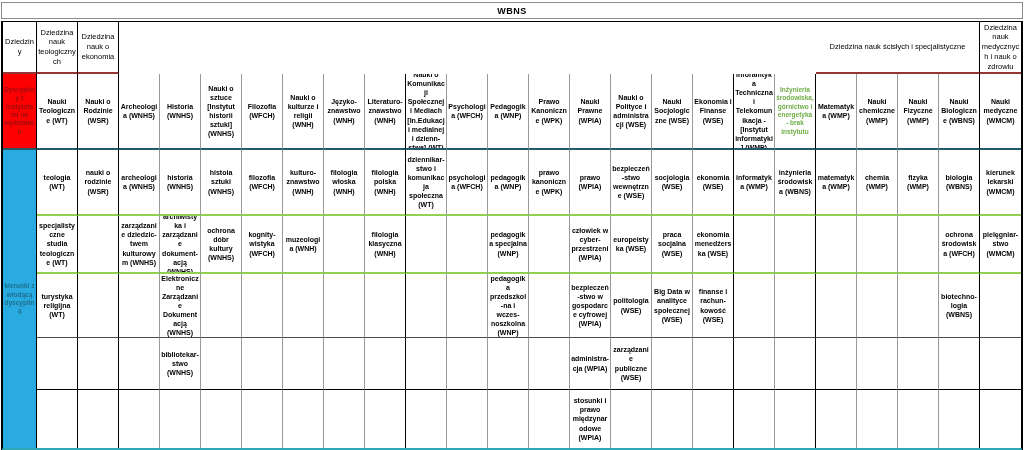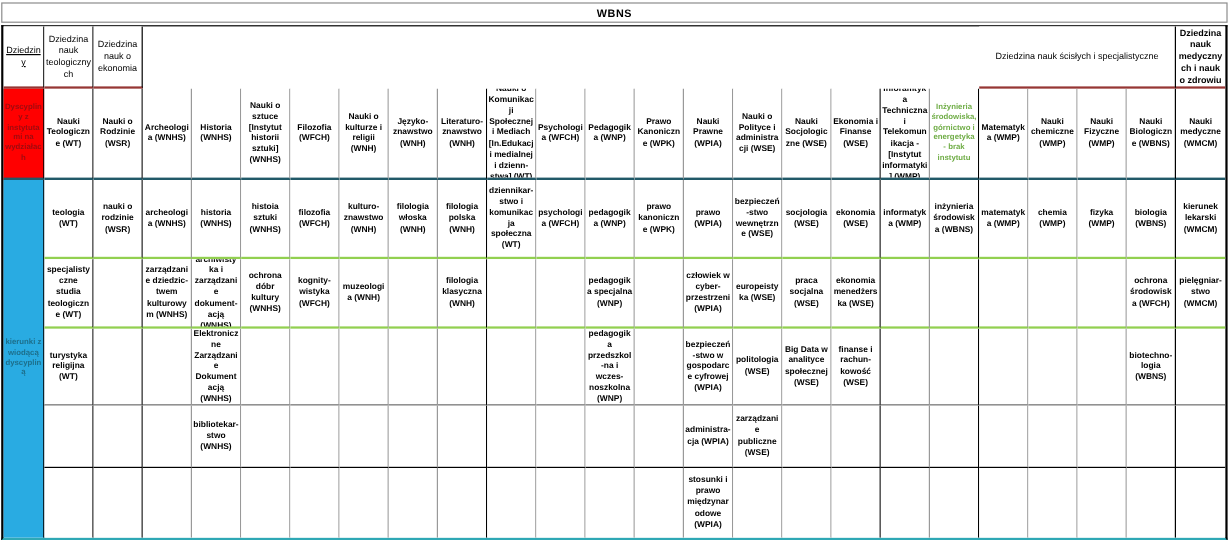--- a/index.html
+++ b/index.html
@@ -16,25 +16,25 @@
   .hdr{font-weight:400;font-size:7.5px;}
   .vthick{border-right:1.5px solid #000;}
   .lastcol{border-right:none;}
 </style>
 </head>
 <body>
 
 <div class="title-strip">WBNS</div>
 
 <div class="grid" id="grid" style="border-bottom: 3px solid rgb(47, 168, 181);">
-    <div class="cell hdr vthick" style="grid-area: 1 / 1 / span 1 / span 1; border-bottom: 2px solid rgb(150, 54, 52); text-decoration: underline;">Dziedziny</div>
+    <div class="cell hdr vthick" style="grid-area: 1 / 1 / span 1 / span 1; border-bottom: 2px solid rgb(150, 54, 52);">Dziedziny</div>
     <div class="cell hdr vthick" style="grid-area: 1 / 2 / span 1 / span 1; border-bottom: 2px solid rgb(150, 54, 52);">Dziedzina nauk teologicznych</div>
     <div class="cell hdr vthick" style="grid-area: 1 / 3 / span 1 / span 1; border-bottom: 2px solid rgb(150, 54, 52);">Dziedzina nauk o ekonomia</div>
     <div class="cell hdr vthick" style="grid-area: 1 / 21 / span 1 / span 4; border-bottom: 2px solid rgb(150, 54, 52);">Dziedzina nauk ścisłych i specjalistyczne</div>
-    <div class="cell hdr lastcol" style="grid-area: 1 / 25 / span 1 / span 1; border-bottom: 2px solid rgb(150, 54, 52); font-weight: bold;">Dziedzina nauk medycznych i nauk o zdrowiu</div>
+    <div class="cell hdr lastcol" style="grid-area: 1 / 25 / span 1 / span 1; border-bottom: 2px solid rgb(150, 54, 52);">Dziedzina nauk medycznych i nauk o zdrowiu</div>
     <div class="cell vthick" style="grid-area: 2 / 1 / span 1 / span 1; border-bottom: 2.5px solid rgb(33, 89, 104); background: rgb(255, 0, 0); color: rgb(158, 11, 15); font-size: 6.5px;">Dyscypliny z instytutami na wydziałach</div>
     <div class="cell vthick" style="grid-area: 2 / 2 / span 1 / span 1; border-bottom: 2.5px solid rgb(33, 89, 104);">Nauki Teologiczne (WT)</div>
     <div class="cell vthick" style="grid-area: 2 / 3 / span 1 / span 1; border-bottom: 2.5px solid rgb(33, 89, 104);">Nauki o Rodzinie (WSR)</div>
     <div class="cell" style="grid-area: 2 / 4 / span 1 / span 1; border-bottom: 2.5px solid rgb(33, 89, 104);">Archeologia (WNHS)</div>
     <div class="cell" style="grid-area: 2 / 5 / span 1 / span 1; border-bottom: 2.5px solid rgb(33, 89, 104);">Historia (WNHS)</div>
     <div class="cell" style="grid-area: 2 / 6 / span 1 / span 1; border-bottom: 2.5px solid rgb(33, 89, 104);">Nauki o sztuce [Instytut historii sztuki] (WNHS)</div>
     <div class="cell" style="grid-area: 2 / 7 / span 1 / span 1; border-bottom: 2.5px solid rgb(33, 89, 104);">Filozofia (WFCH)</div>
     <div class="cell" style="grid-area: 2 / 8 / span 1 / span 1; border-bottom: 2.5px solid rgb(33, 89, 104);">Nauki o kulturze i religii (WNH)</div>
     <div class="cell" style="grid-area: 2 / 9 / span 1 / span 1; border-bottom: 2.5px solid rgb(33, 89, 104);">Języko-znawstwo (WNH)</div>
     <div class="cell vthick" style="grid-area: 2 / 10 / span 1 / span 1; border-bottom: 2.5px solid rgb(33, 89, 104);">Literaturo-znawstwo (WNH)</div>

